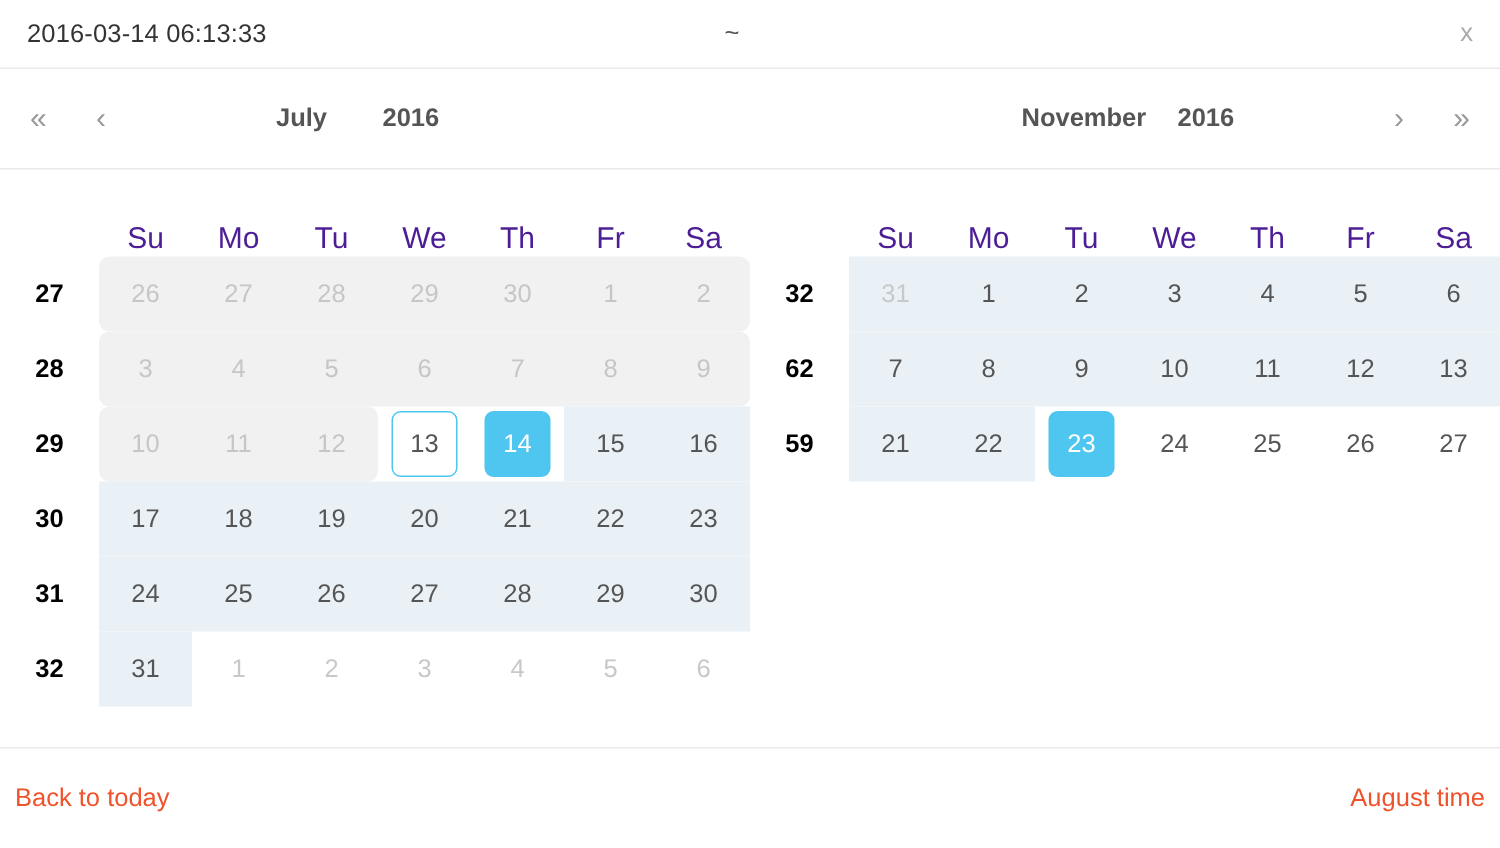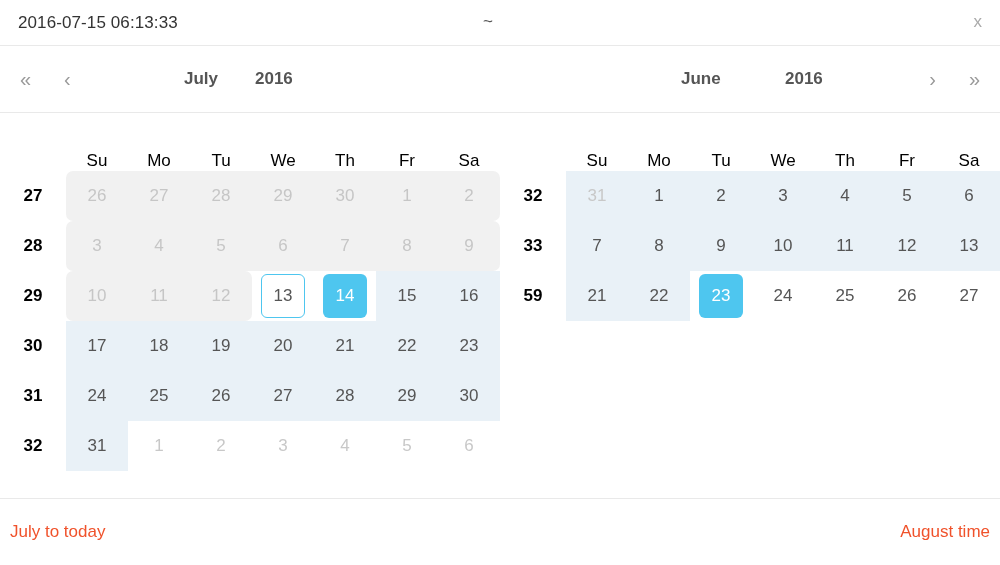--- a/index.html
+++ b/index.html
@@ -126,23 +126,23 @@
     table-layout: fixed;
   }
   table.cal th, table.cal td {
     padding: 0;
     margin: 0;
     text-align: center;
     vertical-align: middle;
     height: 50px;
   }
   table.cal th.dow {
-    font-size: 17px;
+    font-size: 20px;
     font-weight: normal;
-    color: #000000;
+    color: #4c1d95;
     height: 46px;
     padding-top: 12px;
     vertical-align: bottom;
   }
   table.cal th.wk-head { width: 66px; }
   table.cal td.wk-num {
     width: 66px;
     font-size: 17px;
     font-weight: bold;
     color: #000000;
@@ -207,34 +207,34 @@
   }
   .foot-link.left-link  { left: 10px; }
   .foot-link.right-link { right: 10px; }
 </style>
 </head>
 <body>
 
 <div class="picker">
 
   <div class="range-header">
-    <div class="range-input start">2016-07-15 06:13:33</div>
+    <div class="range-input start">2016-03-14 06:13:33</div>
     <div class="range-separator">~</div>
     <div class="close-btn">x</div>
   </div>
 
   <div class="nav-row">
     <div class="nav-panel left">
       <span class="nav-btn prev-year">«</span>
       <span class="nav-btn prev-month">‹</span>
       <span class="month-label month">July</span>
       <span class="month-label year">2016</span>
     </div>
     <div class="nav-panel right">
-      <span class="month-label month">June</span>
+      <span class="month-label month">November</span>
       <span class="month-label year">2016</span>
       <span class="nav-btn next-month">›</span>
       <span class="nav-btn next-year">»</span>
     </div>
   </div>
 
   <div class="body-row">
     <div class="cal-panel">
       <table class="cal">
         <thead>
@@ -430,21 +430,21 @@
                 <span class="day">4</span>
               </td>
               <td class="in-range">
                 <span class="day">5</span>
               </td>
               <td class="in-range">
                 <span class="day">6</span>
               </td>
             </tr>
             <tr>
-              <td class="wk-num">33</td>
+              <td class="wk-num">62</td>
               <td class="in-range">
                 <span class="day">7</span>
               </td>
               <td class="in-range">
                 <span class="day">8</span>
               </td>
               <td class="in-range">
                 <span class="day">9</span>
               </td>
               <td class="in-range">
@@ -483,17 +483,17 @@
               <td>
                 <span class="day">27</span>
               </td>
             </tr>
           </tbody>
       </table>
     </div>
   </div>
 
   <div class="footer">
-    <span class="foot-link left-link">July to today</span>
+    <span class="foot-link left-link">Back to today</span>
     <span class="foot-link right-link">August time</span>
   </div>
 
 </div>
 
 </body></html>

